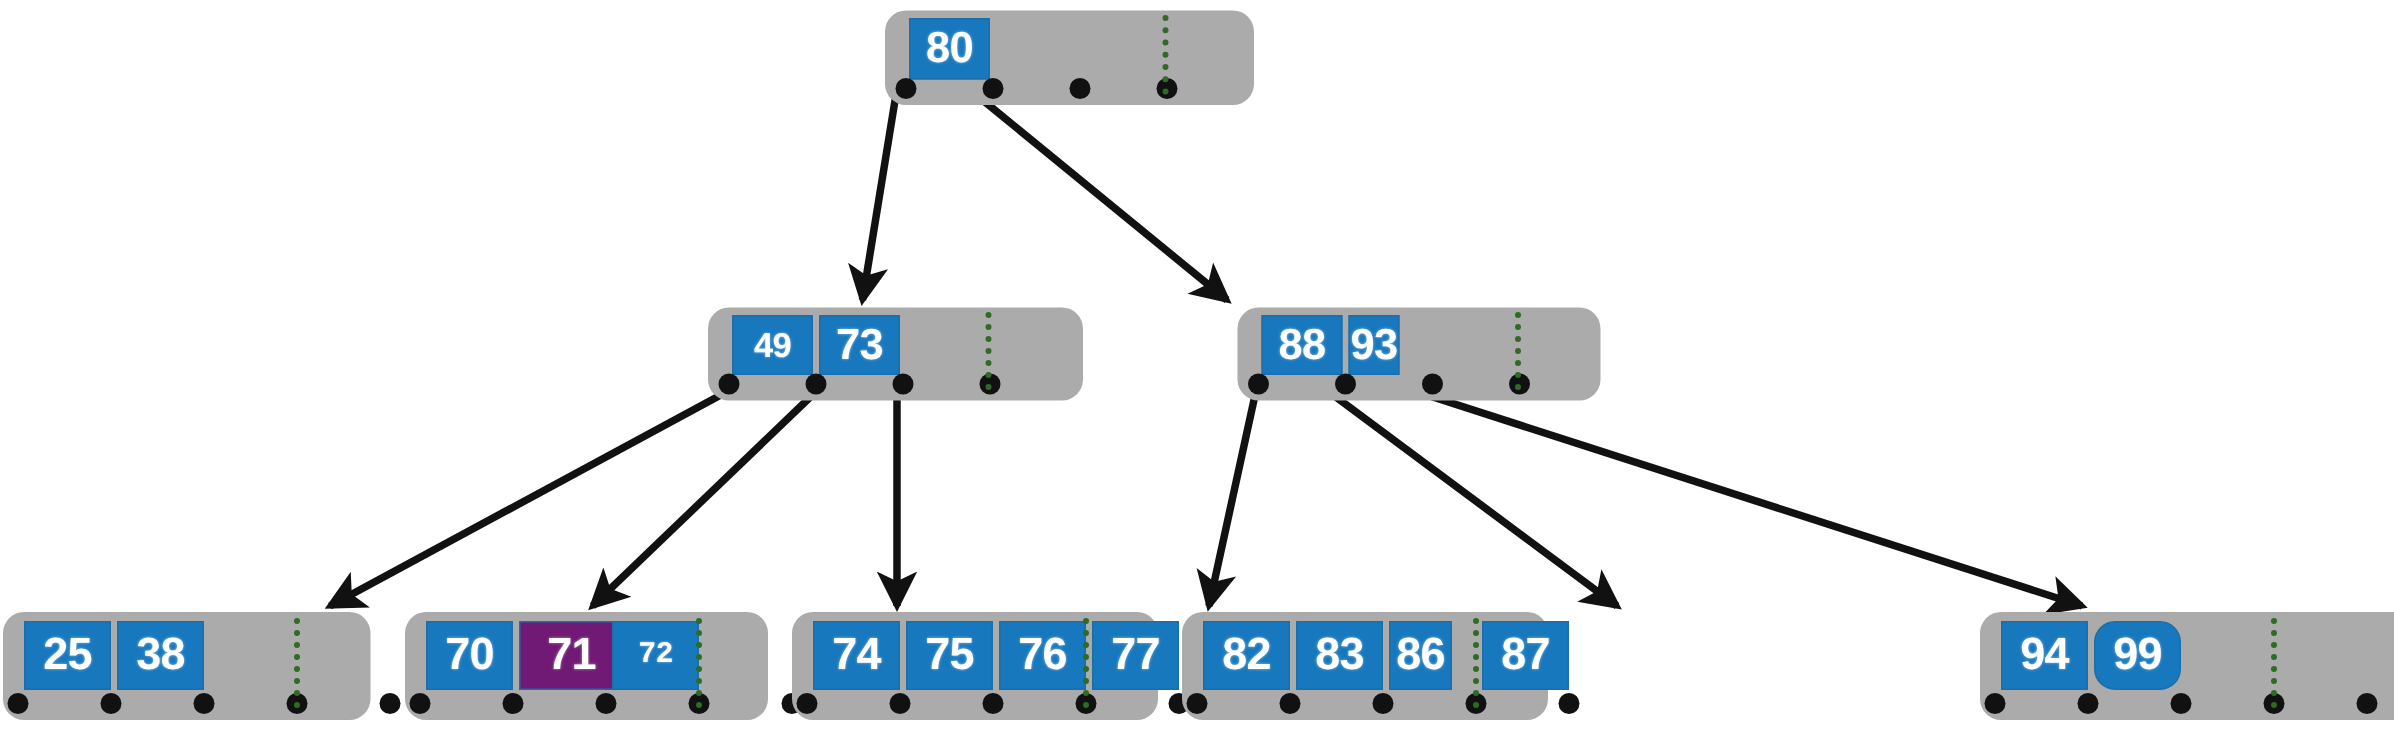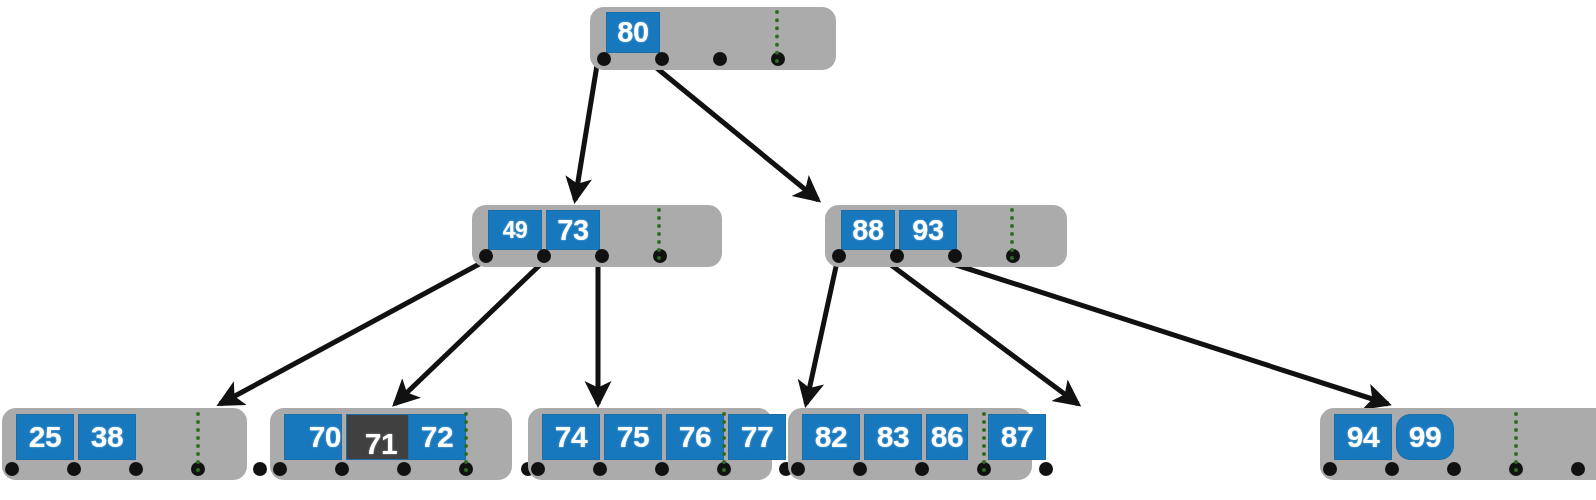--- a/index.html
+++ b/index.html
@@ -69,21 +69,21 @@
       <div class="dot" style="left: 7px; top: 44px; width: 14px; height: 14px; background: rgb(17, 17, 17);"></div>
       <div class="dot" style="left: 65px; top: 44px; width: 14px; height: 14px; background: rgb(17, 17, 17);"></div>
       <div class="dot" style="left: 123px; top: 44px; width: 14px; height: 14px; background: rgb(17, 17, 17);"></div>
       <div class="dot" style="left: 181px; top: 44px; width: 14px; height: 14px; background: rgb(17, 17, 17);"></div>
       <div class="divider" style="left: 185px; top: 3px; height: 52px; border-left-color: rgb(47, 107, 35);"></div>
     </div>
     <div class="node" style="left: 825px; top: 205px; width: 242px; height: 62px; background: rgb(171, 171, 171);">
       <div class="cell" style="left: 16px; top: 5px; width: 54px; height: 40px; background: rgb(24, 120, 190);">
         <span style="font-size: 29px; color: rgb(255, 255, 255);">88</span>
       </div>
-      <div class="cell" style="left: 74px; top: 5px; width: 58px; height: 40px; background: rgb(24, 120, 190);">
+      <div class="cell" style="left: 74px; top: 5px; width: 34px; height: 40px; background: rgb(24, 120, 190);">
         <span style="font-size: 29px; color: rgb(255, 255, 255);">93</span>
       </div>
       <div class="dot" style="left: 7px; top: 44px; width: 14px; height: 14px; background: rgb(17, 17, 17);"></div>
       <div class="dot" style="left: 65px; top: 44px; width: 14px; height: 14px; background: rgb(17, 17, 17);"></div>
       <div class="dot" style="left: 123px; top: 44px; width: 14px; height: 14px; background: rgb(17, 17, 17);"></div>
       <div class="dot" style="left: 181px; top: 44px; width: 14px; height: 14px; background: rgb(17, 17, 17);"></div>
       <div class="divider" style="left: 185px; top: 3px; height: 52px; border-left-color: rgb(47, 107, 35);"></div>
     </div>
     <div class="node" style="left: 2px; top: 408px; width: 245px; height: 72px; background: rgb(171, 171, 171);">
       <div class="cell" style="left: 14px; top: 6px; width: 58px; height: 46px; background: rgb(24, 120, 190);">
@@ -93,28 +93,28 @@
         <span style="font-size: 30px; color: rgb(255, 255, 255);">38</span>
       </div>
       <div class="dot" style="left: 3px; top: 54px; width: 14px; height: 14px; background: rgb(17, 17, 17);"></div>
       <div class="dot" style="left: 65px; top: 54px; width: 14px; height: 14px; background: rgb(17, 17, 17);"></div>
       <div class="dot" style="left: 127px; top: 54px; width: 14px; height: 14px; background: rgb(17, 17, 17);"></div>
       <div class="dot" style="left: 189px; top: 54px; width: 14px; height: 14px; background: rgb(17, 17, 17);"></div>
       <div class="dot" style="left: 251px; top: 54px; width: 14px; height: 14px; background: rgb(17, 17, 17);"></div>
       <div class="divider" style="left: 194px; top: 4px; height: 60px; border-left-color: rgb(47, 107, 35);"></div>
     </div>
     <div class="node" style="left: 270px; top: 408px; width: 242px; height: 72px; background: rgb(171, 171, 171);">
-      <div class="cell" style="left: 14px; top: 6px; width: 58px; height: 46px; background: rgb(24, 120, 190); justify-content: flex-end;">
+      <div class="cell" style="left: 14px; top: 6px; width: 58px; height: 46px; background: rgb(24, 120, 190);">
         <span style="font-size: 30px; color: rgb(255, 255, 255);">70</span>
       </div>
-      <div class="cell" style="left: 76px; top: 6px; width: 70px; height: 46px; background: #404040; align-items: flex-end;">
+      <div class="cell" style="left: 76px; top: 6px; width: 70px; height: 46px; background: #701a75;">
         <span style="font-size: 30px; color: rgb(255, 255, 255);">71</span>
       </div>
       <div class="cell" style="left: 138px; top: 6px; width: 58px; height: 46px; background: rgb(24, 120, 190);">
-        <span style="font-size: 30px; color: rgb(255, 255, 255);">72</span>
+        <span style="font-size: 20px; color: rgb(255, 255, 255); font-family: Liberation Mono, monospace;">72</span>
       </div>
       <div class="dot" style="left: 3px; top: 54px; width: 14px; height: 14px; background: rgb(17, 17, 17);"></div>
       <div class="dot" style="left: 65px; top: 54px; width: 14px; height: 14px; background: rgb(17, 17, 17);"></div>
       <div class="dot" style="left: 127px; top: 54px; width: 14px; height: 14px; background: rgb(17, 17, 17);"></div>
       <div class="dot" style="left: 189px; top: 54px; width: 14px; height: 14px; background: rgb(17, 17, 17);"></div>
       <div class="dot" style="left: 251px; top: 54px; width: 14px; height: 14px; background: rgb(17, 17, 17);"></div>
       <div class="divider" style="left: 194px; top: 4px; height: 60px; border-left-color: rgb(47, 107, 35);"></div>
     </div>
     <div class="node" style="left: 528px; top: 408px; width: 244px; height: 72px; background: rgb(171, 171, 171);">
       <div class="cell" style="left: 14px; top: 6px; width: 58px; height: 46px; background: rgb(24, 120, 190);">

